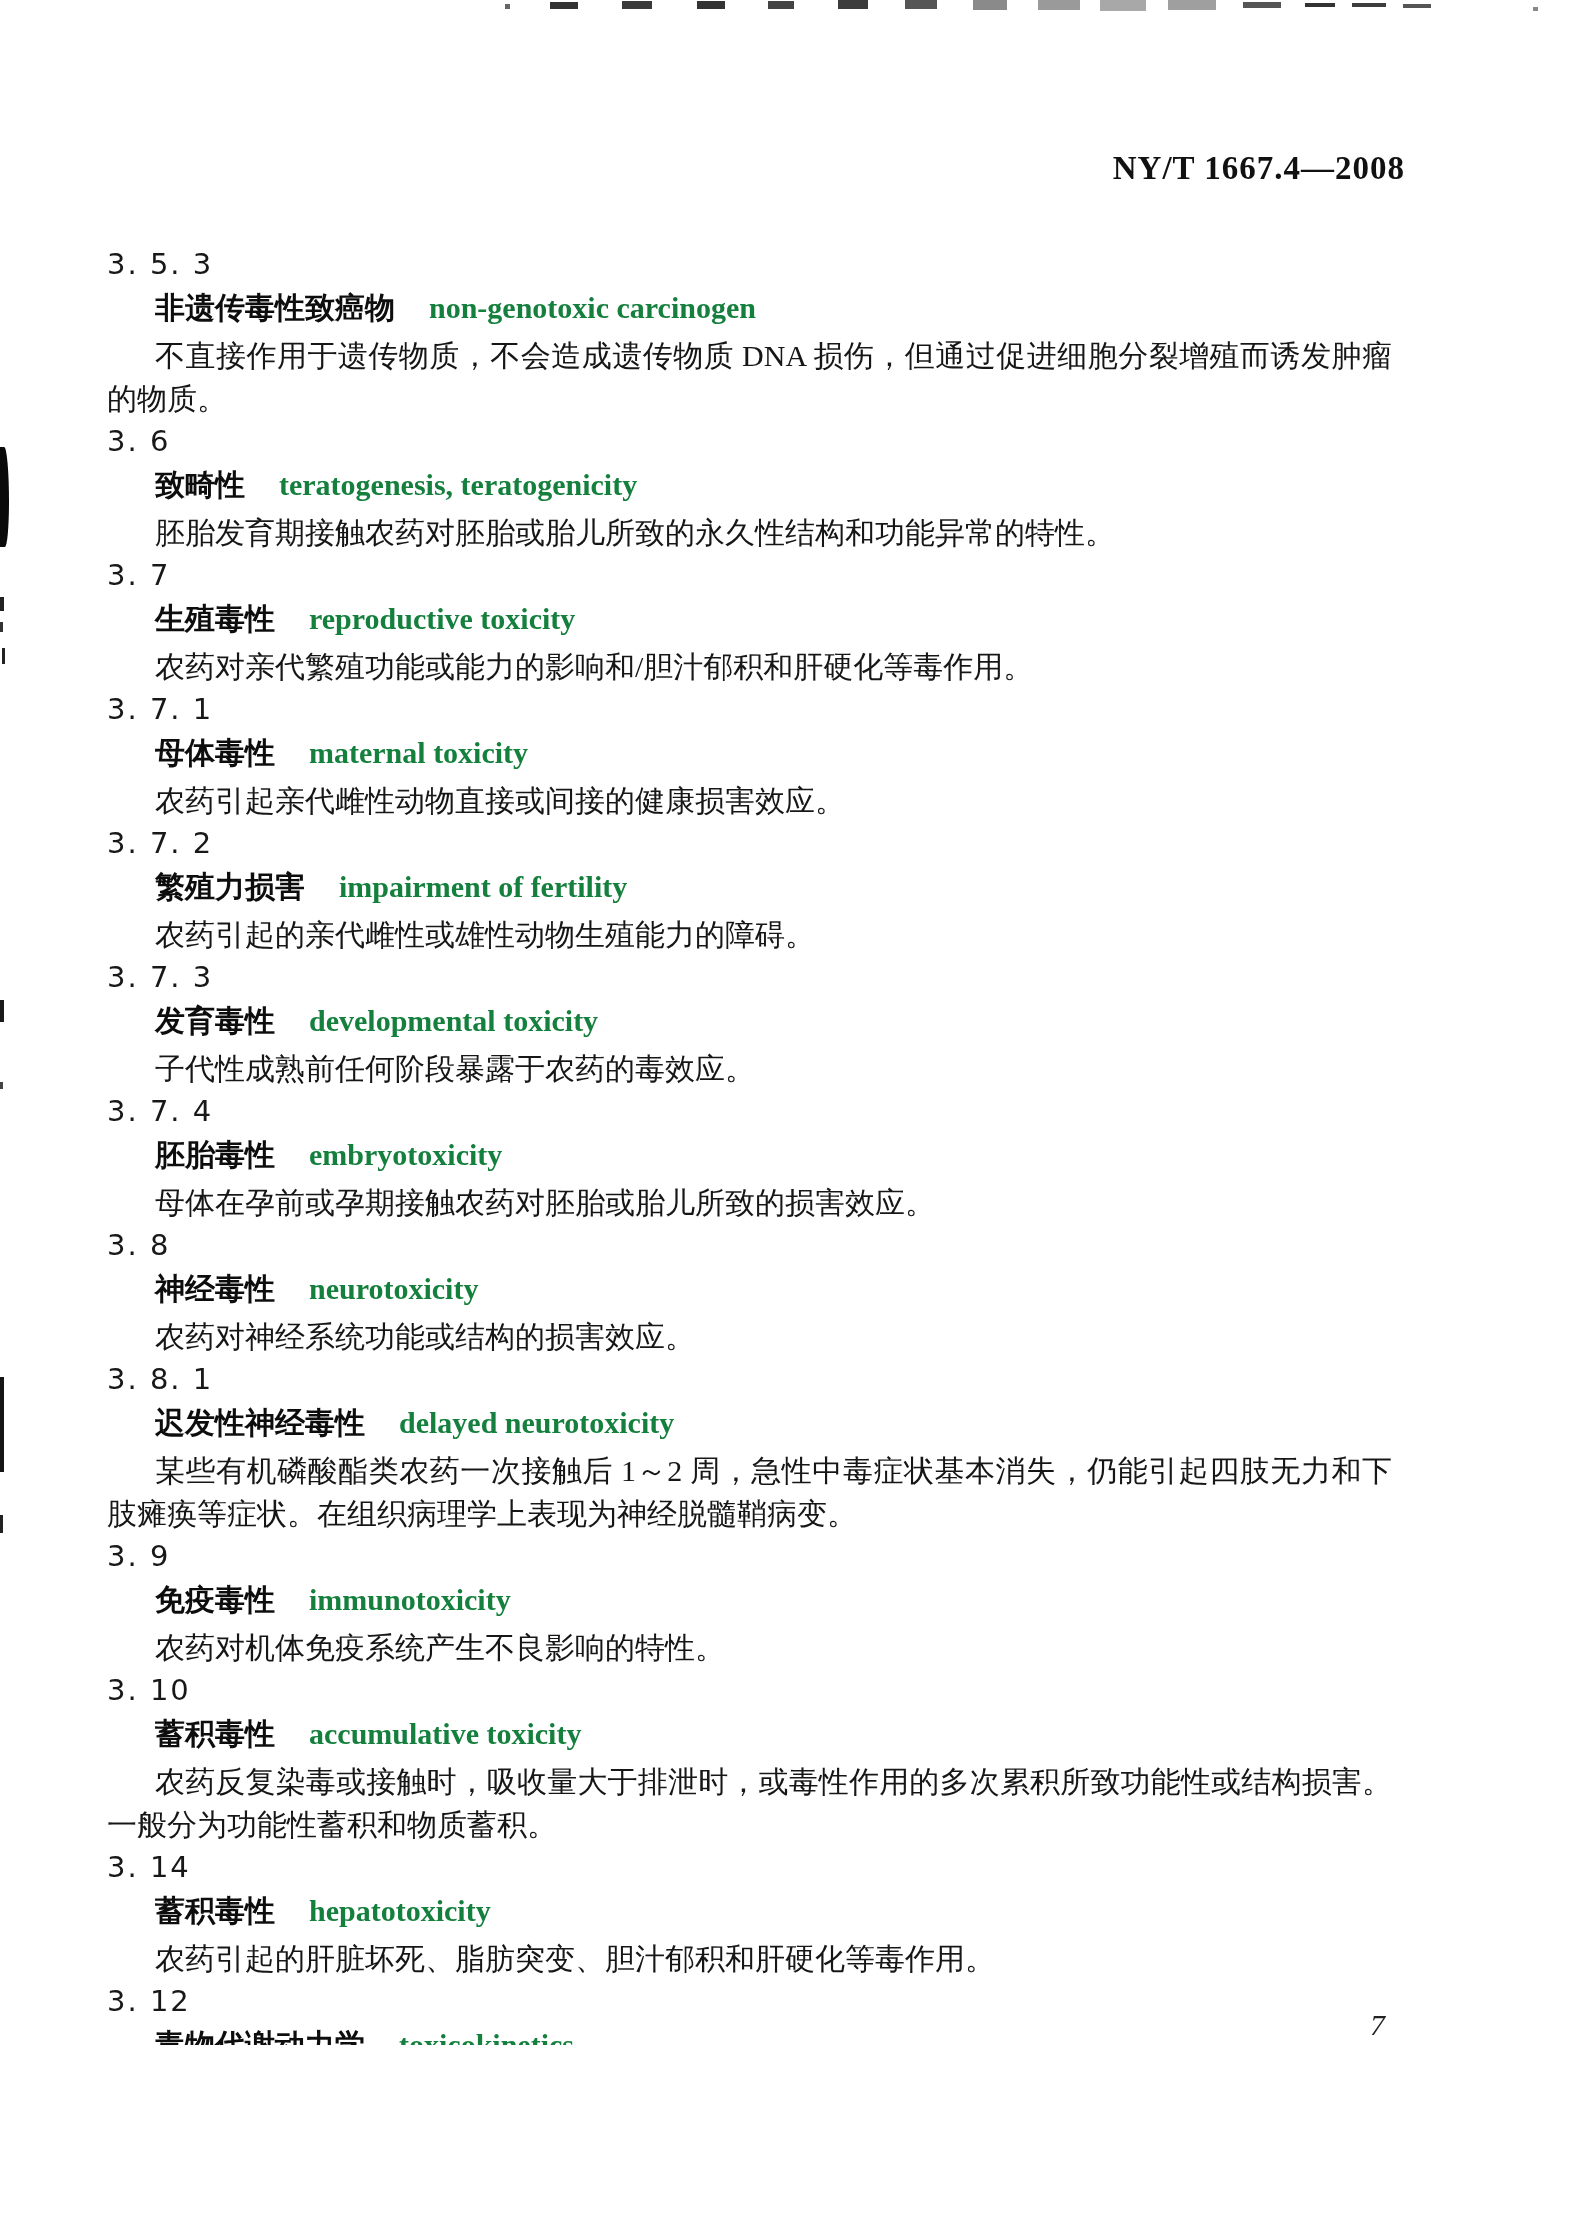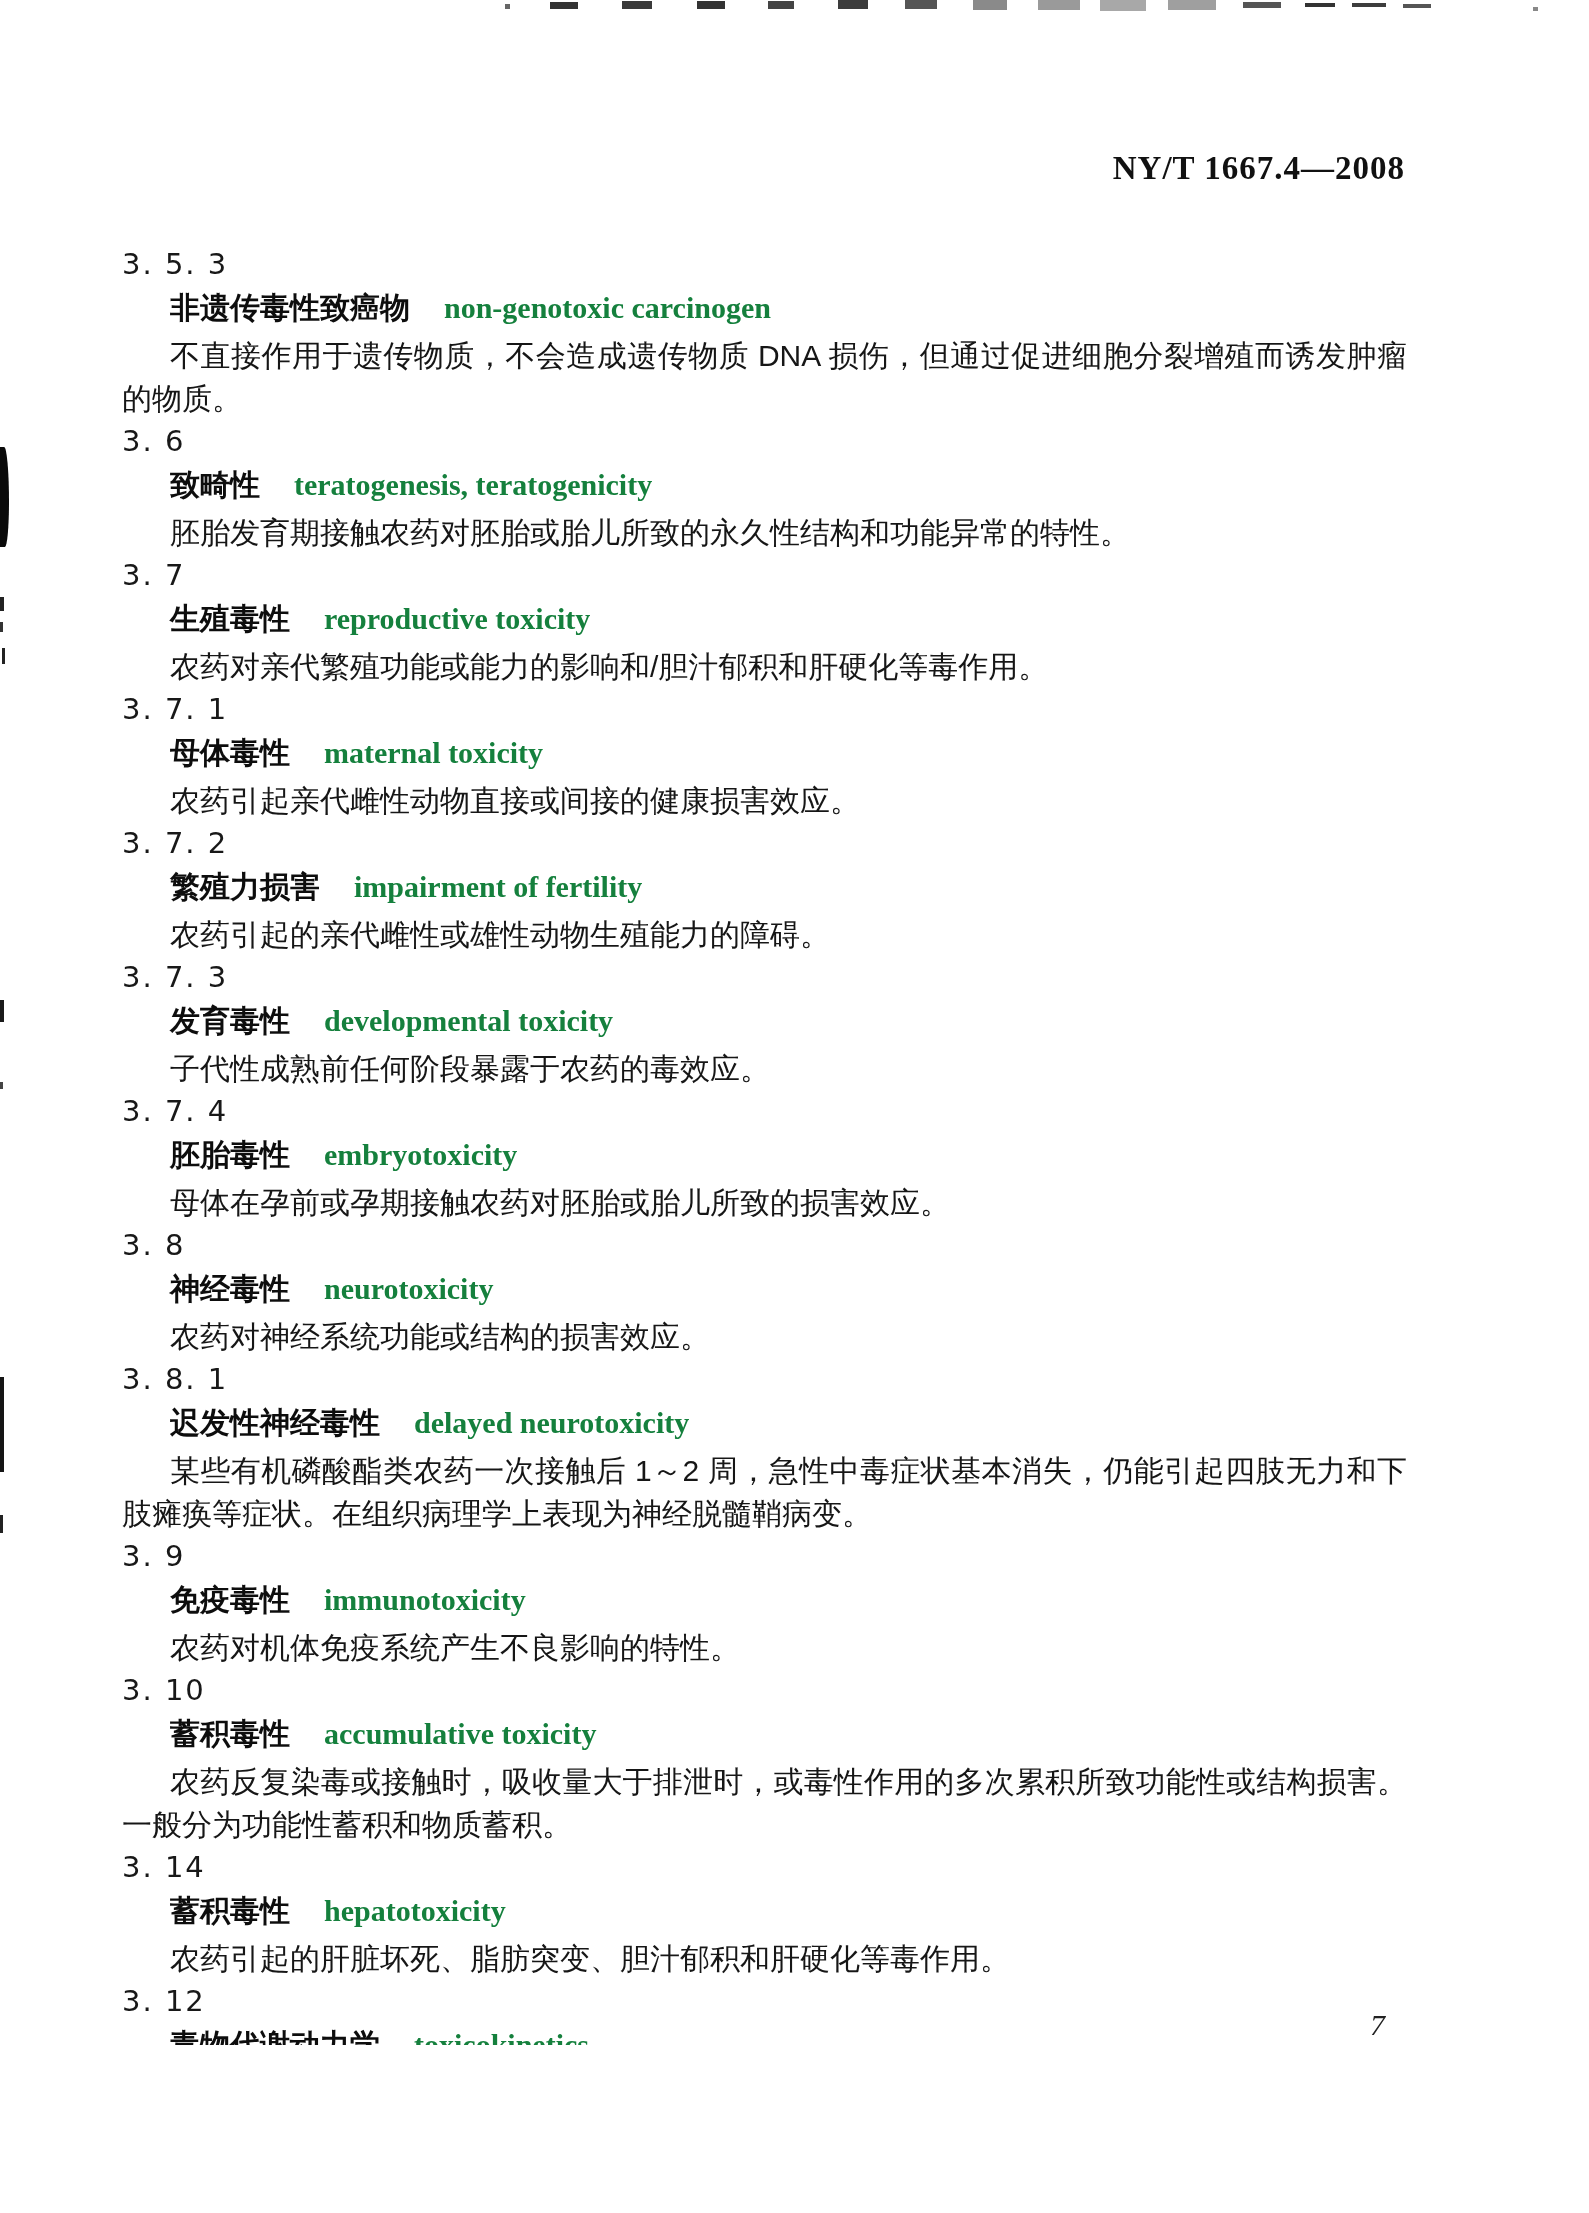--- a/index.html
+++ b/index.html
@@ -19,21 +19,21 @@
     font-family: "Liberation Serif", serif;
     font-weight: 700;
     font-size: 33px;
     letter-spacing: 1px;
     color: #111;
     white-space: nowrap;
   }
   .content {
     position: absolute;
     top: 243px;
-    left: 122px;
+    left: 107px;
     width: 1285px;
   }
   .sec-num {
     font-family: "DejaVu Sans", sans-serif;
     font-size: 29px;
     line-height: 43px;
     letter-spacing: 2px;
     color: #181818;
     white-space: nowrap;
   }
@@ -49,21 +49,21 @@
     color: #0d0d0d;
   }
   .term-en {
     font-family: "Liberation Serif", serif;
     font-weight: 700;
     font-size: 30px;
     margin-left: 30px;
     color: #15803d;
   }
   .sec-def {
-    font-family: Liberation Sans, sans-serif;
+    font-family: Liberation Serif, serif;
     font-size: 30px;
     line-height: 43px;
     text-indent: 48px;
     text-align: justify;
     color: #161616;
   }
   .page-number {
     position: absolute;
     top: 2008px;
     left: 1370px;

